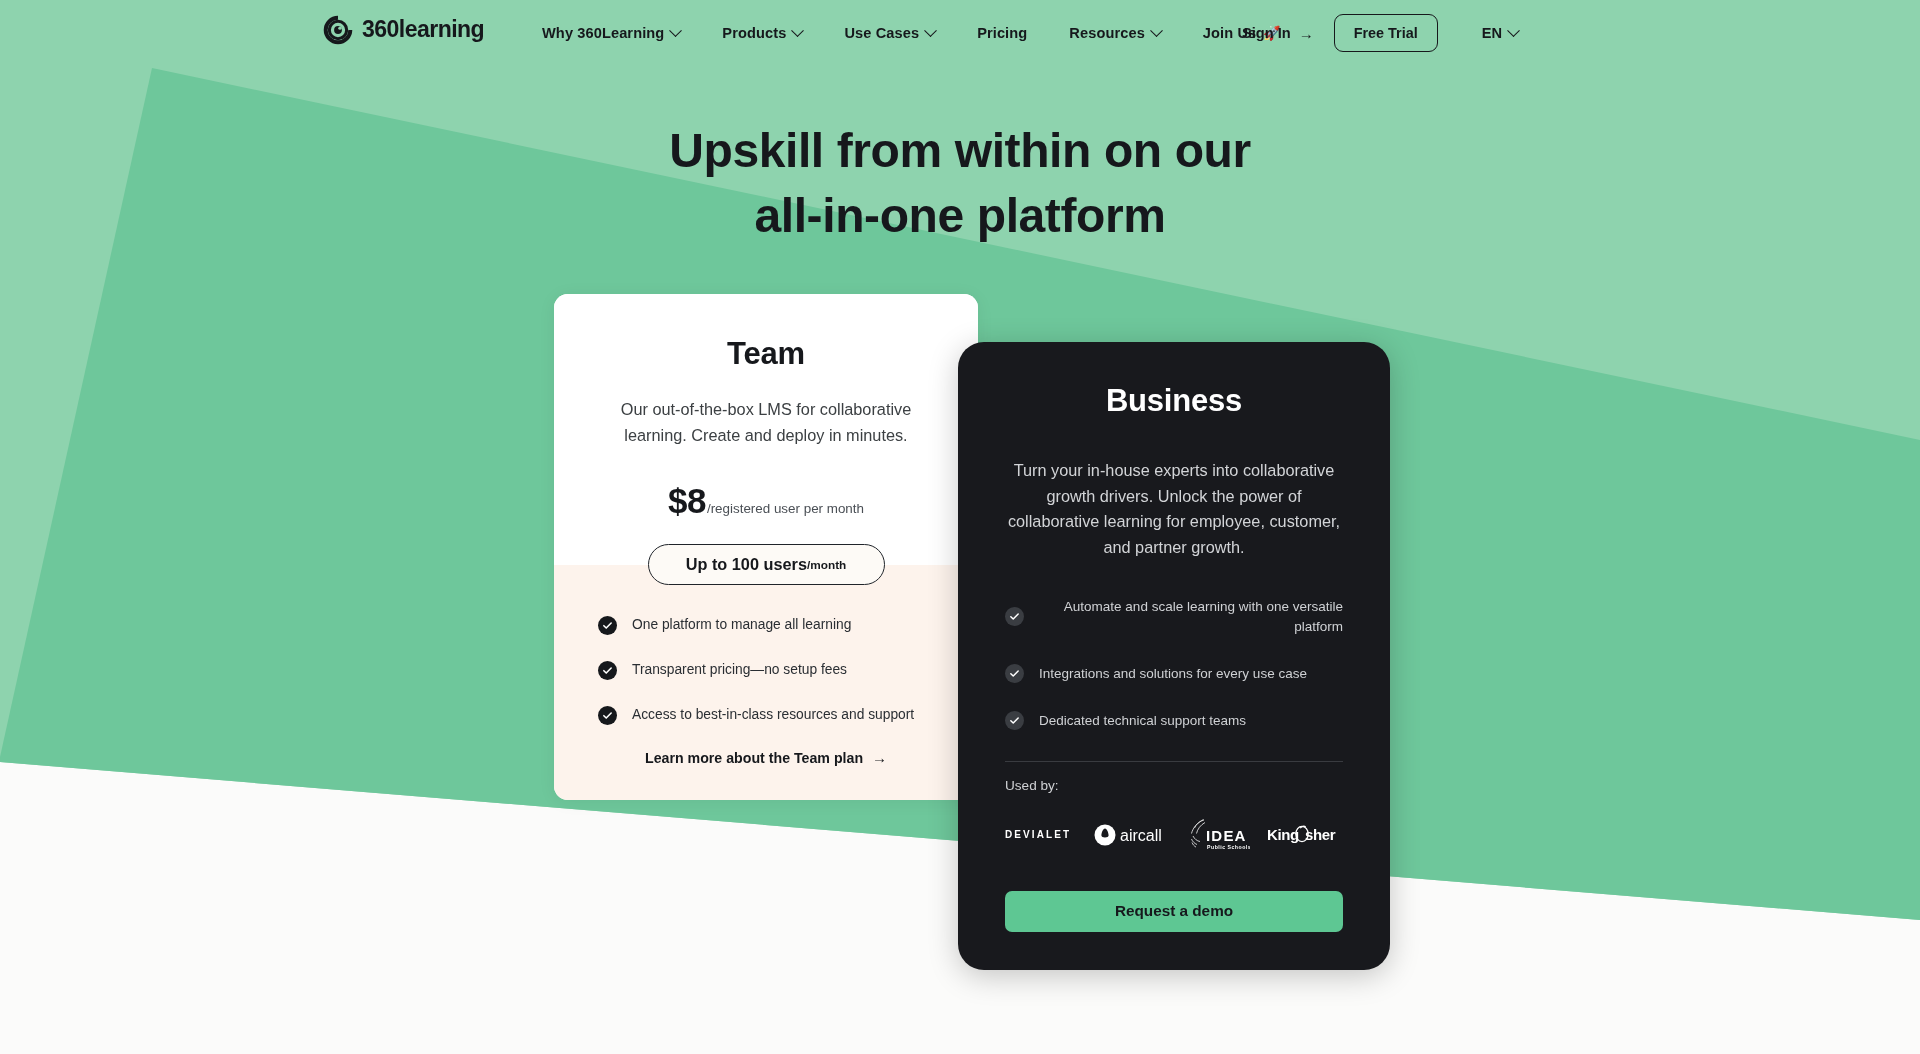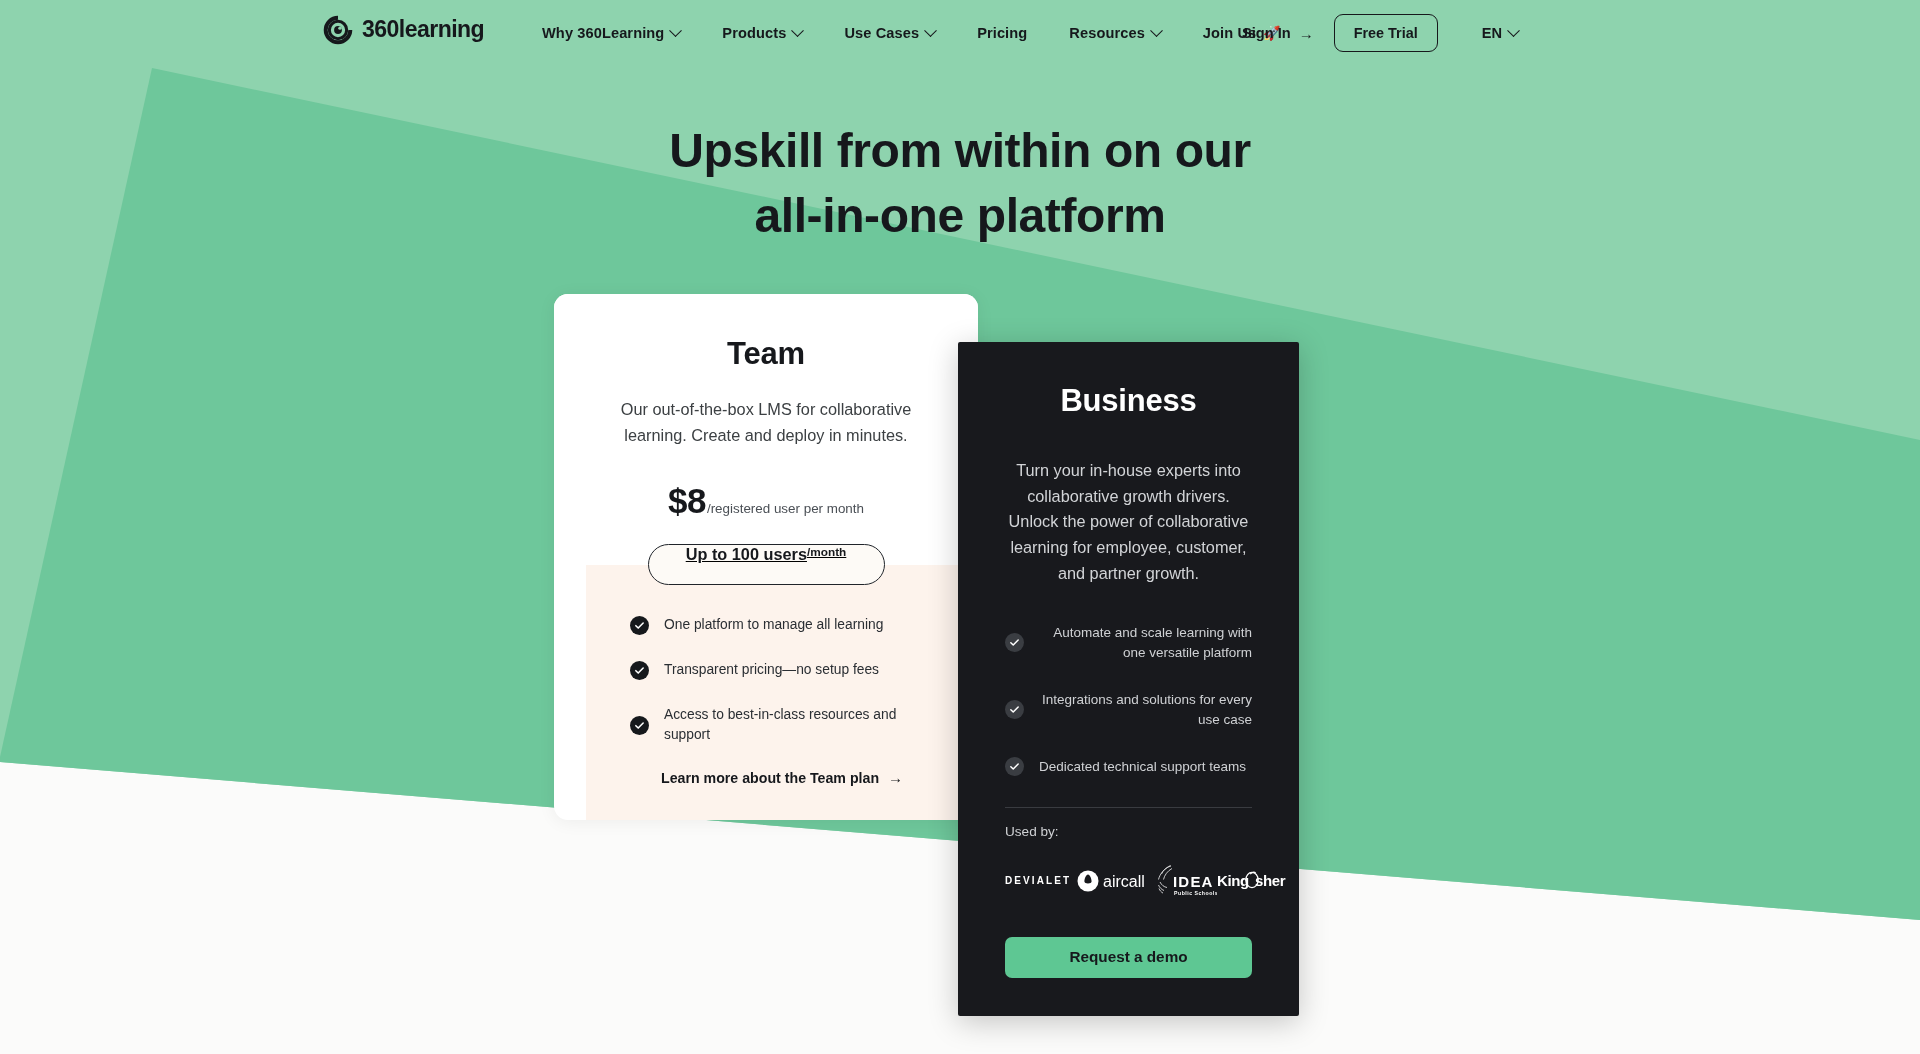--- a/index.html
+++ b/index.html
@@ -200,42 +200,41 @@
     margin-left: 1px;
   }
   .pill {
     margin: 23px auto 0 auto;
     width: 237px;
     height: 41px;
     border: 1.4px solid #20242a;
     border-radius: 22px;
     background: #fdfaf6;
     display: flex;
+    align-items: center;
     justify-content: center;
     cursor: pointer;
     position: relative;
     z-index: 3;
-    text-decoration: underline;
   }
   .pill-main {
     font-size: 16.3px;
     font-weight: 700;
     color: #16181c;
   }
   .pill-sub {
     font-size: 11.8px;
     font-weight: 700;
     color: #16181c;
   }
   .team-bottom {
     background: #fdf3ec;
     padding: 36px 44px 34px 44px;
     margin-top: -20px;
     padding-top: 50px;
-    margin-left: 32px;
   }
   .feat {
     display: flex;
     align-items: center;
     gap: 15px;
     margin-bottom: 25px;
   }
   .feat:last-of-type { margin-bottom: 0; }
   .check-dark {
     flex: 0 0 auto;
@@ -272,23 +271,23 @@
     color: #16181c;
     cursor: pointer;
   }
   .learn-more .arrow-r { margin-left: 5px; }
 
   
   .biz-card {
     position: absolute;
     left: 958px;
     top: 342px;
-    width: 341px;
+    width: 432px;
     background: #18191d;
-    border-radius: 2px;
+    border-radius: 26px;
     padding: 41px 47px 38px 47px;
     box-shadow: 0 6px 30px rgba(0,0,0,0.22);
   }
   .biz-title {
     font-size: 31px;
     font-weight: 700;
     color: #ffffff;
     text-align: center;
     letter-spacing: -0.2px;
   }

